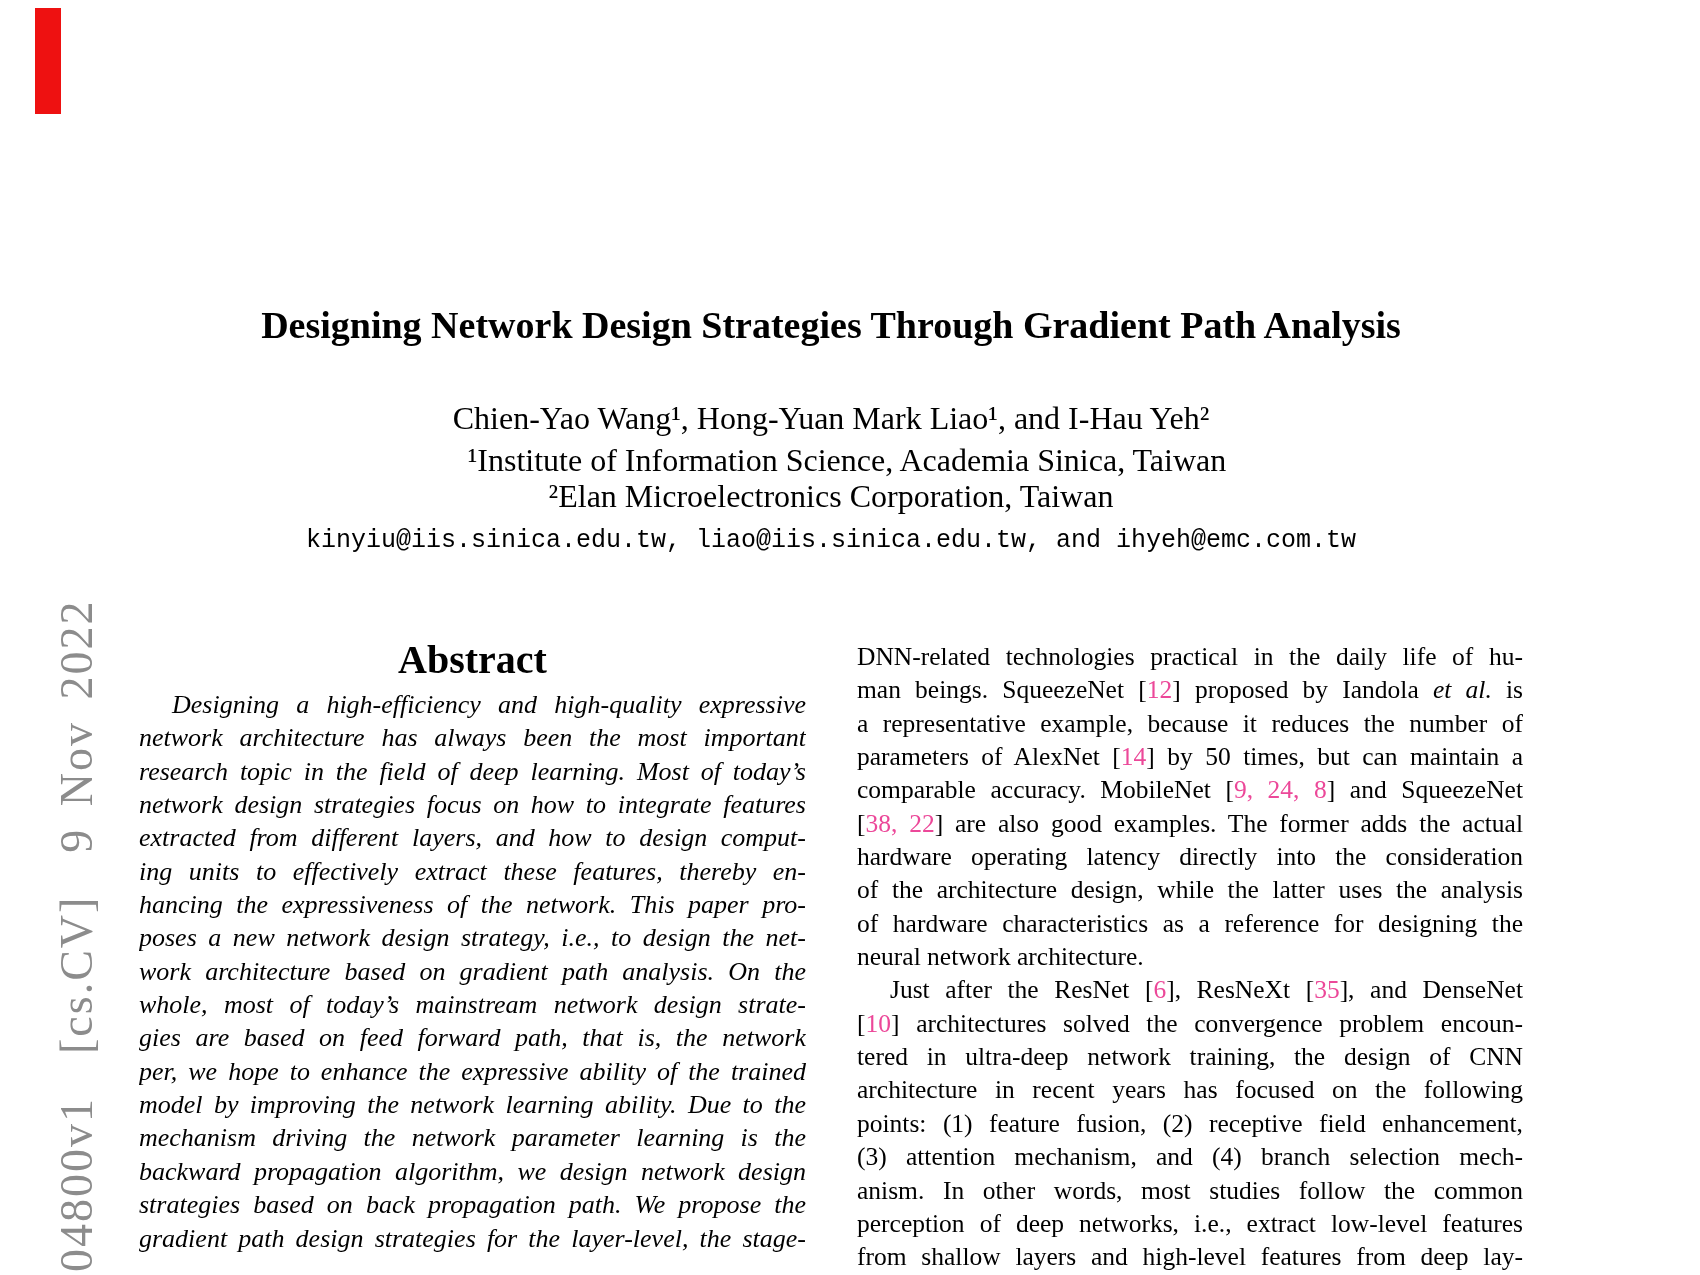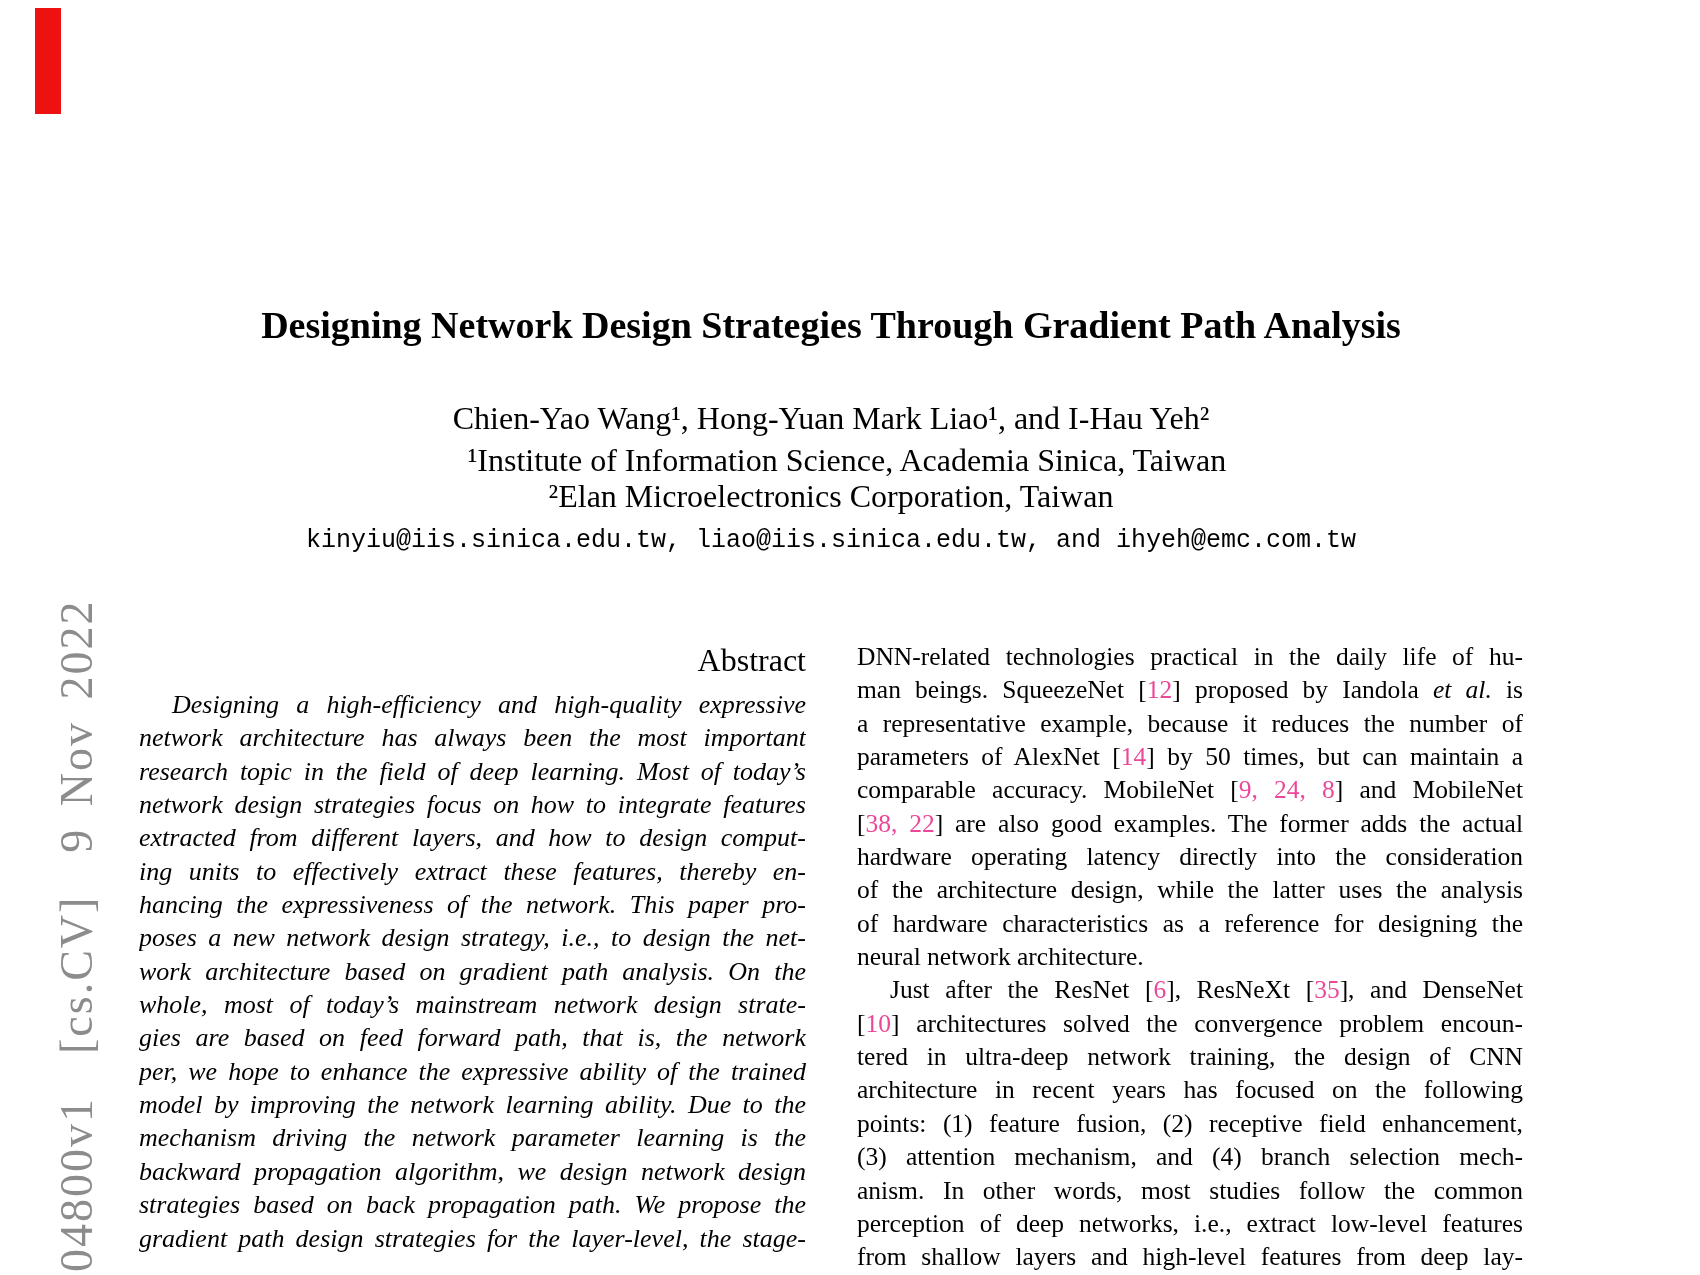--- a/index.html
+++ b/index.html
@@ -36,21 +36,21 @@
   }
   .affil1{position:absolute;left:16px;top:441px;width:100%;font-size:32px;line-height:38px;}
   .affil2{position:absolute;left:0;top:477px;width:100%;font-size:32px;line-height:38px;}
   .emails{
     position:absolute;left:0;top:524px;width:100%;
     font-family:Liberation Mono, monospace;
     font-size:25px;line-height:33px;
   }
   .abs-head{
     position:absolute;left:139px;top:638px;width:667px;
-    text-align:right;font-size:32px;font-weight:normal;line-height:44px;
+    text-align:center;font-size:40px;font-weight:bold;line-height:44px;
   }
   .abs-body{
     position:absolute;left:139px;top:688px;width:667px;
     font-size:26px;font-style:italic;
   }
   .intro-col{
     position:absolute;left:857px;top:640px;width:666px;
     font-size:25.5px;
   }
   .tl{
@@ -102,21 +102,21 @@
       <div class="tl"><span>backward propagation algorithm, we design network design</span></div>
       <div class="tl"><span>strategies based on back propagation path. We propose the</span></div>
       <div class="tl"><span>gradient path design strategies for the layer-level, the stage-</span></div>
     </div>
 
   <div class="intro-col">
       <div class="tl"><span>DNN-related technologies practical in the daily life of hu-</span></div>
       <div class="tl"><span>man beings. SqueezeNet [</span><span class="cite">12</span><span>] proposed by Iandola </span><span class="it">et al.</span><span> is</span></div>
       <div class="tl"><span>a representative example, because it reduces the number of</span></div>
       <div class="tl"><span>parameters of AlexNet [</span><span class="cite">14</span><span>] by 50 times, but can maintain a</span></div>
-      <div class="tl"><span>comparable accuracy. MobileNet [</span><span class="cite">9, 24, 8</span><span>] and MobileNet</span></div>
+      <div class="tl"><span>comparable accuracy. MobileNet [</span><span class="cite">9, 24, 8</span><span>] and SqueezeNet</span></div>
       <div class="tl"><span>[</span><span class="cite">38, 22</span><span>] are also good examples. The former adds the actual</span></div>
       <div class="tl"><span>hardware operating latency directly into the consideration</span></div>
       <div class="tl"><span>of the architecture design, while the latter uses the analysis</span></div>
       <div class="tl"><span>of hardware characteristics as a reference for designing the</span></div>
       <div class="tl end"><span>neural network architecture.</span></div>
       <div class="tl ind gap"><span>Just after the ResNet [</span><span class="cite">6</span><span>], ResNeXt [</span><span class="cite">35</span><span>], and DenseNet</span></div>
       <div class="tl"><span>[</span><span class="cite">10</span><span>] architectures solved the convergence problem encoun-</span></div>
       <div class="tl"><span>tered in ultra-deep network training, the design of CNN</span></div>
       <div class="tl"><span>architecture in recent years has focused on the following</span></div>
       <div class="tl"><span>points: (1) feature fusion, (2) receptive field enhancement,</span></div>

